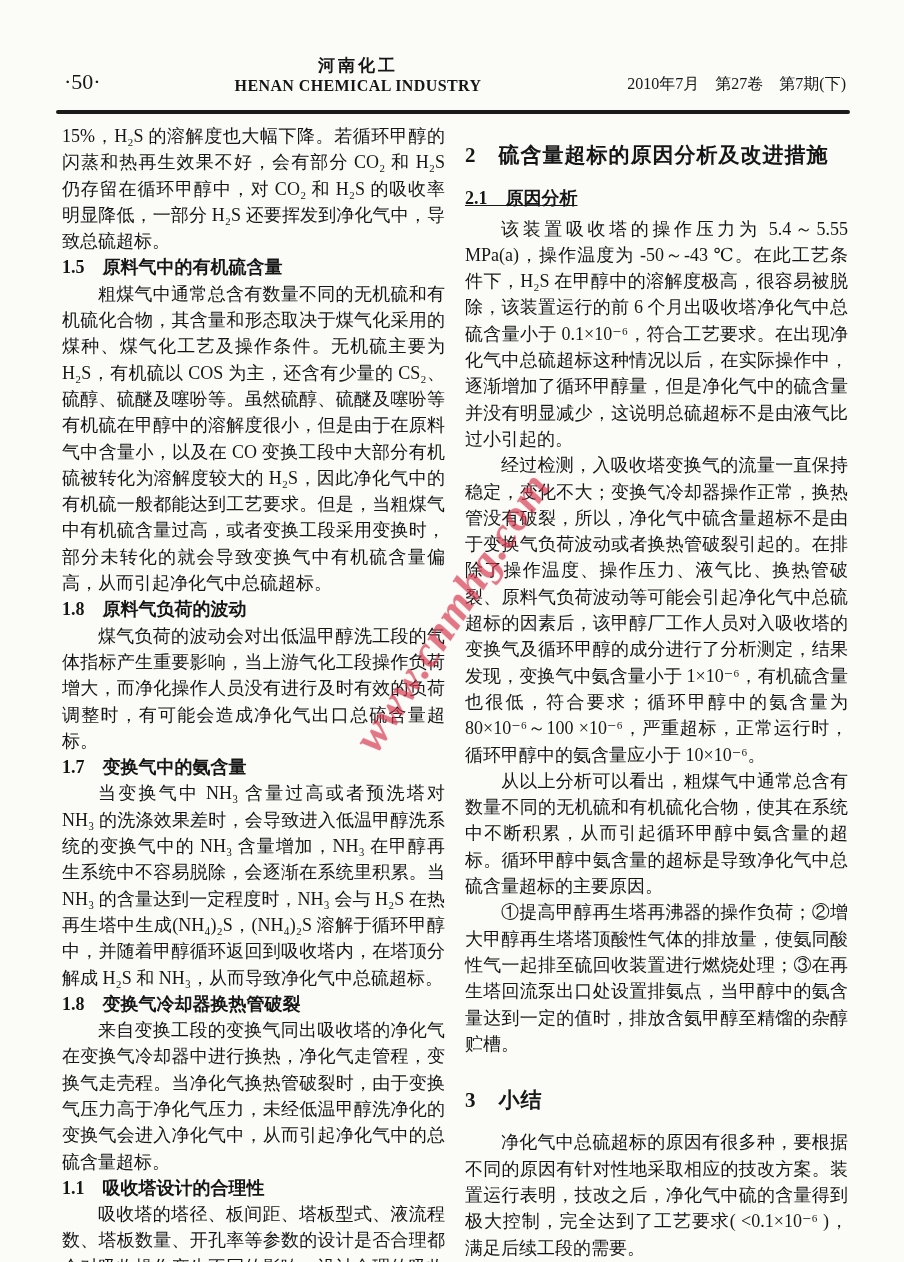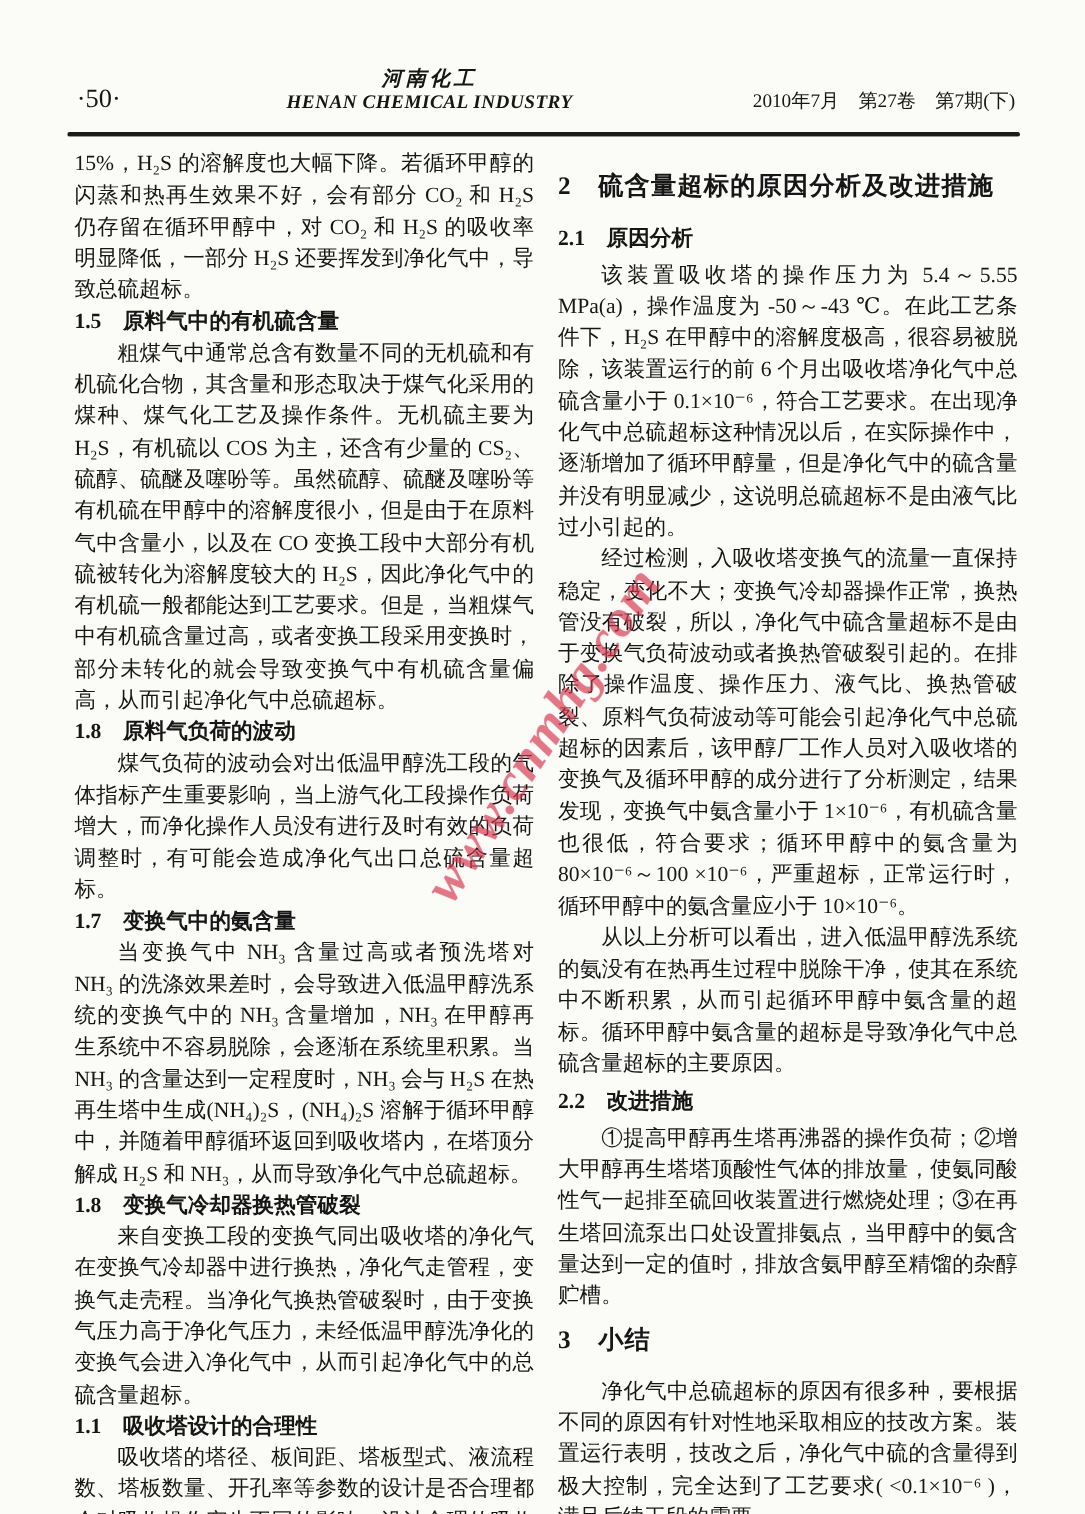--- a/index.html
+++ b/index.html
@@ -12,21 +12,21 @@
     overflow:hidden;
   }
   .page { position:absolute; inset:0; }
 
   
   .header {
     position:absolute; top:56px; left:64px; right:58px;
     display:flex; align-items:flex-end; justify-content:space-between;
   }
   .pageno { font-size:22px; padding-bottom:1px; white-space:nowrap; }
-  .center-titles { text-align:center; line-height:1.2; transform:translateX(-6px);font-style:italic; }
+  .center-titles { text-align:center; line-height:1.2; transform:translateX(-6px); }
   .journal-cn { font-size:17px; font-weight:bold; letter-spacing:3px; }
   .journal-en { font-size:16px; font-weight:bold; letter-spacing:0.4px; }
   .issue { font-size:16px; padding-bottom:1px; white-space:nowrap; }
   .rule {
     position:absolute; top:110px; left:56px; right:54px;
     height:0; border-top:4px solid #1b1b1b;
     border-radius:2px;
   }
 
   
@@ -35,23 +35,23 @@
     display:flex; gap:20px;
   }
   .col {
     width:383px; flex:0 0 383px;
     font-size:18px; line-height:26.3px;
     text-align:justify;
   }
   .para { margin:0; text-indent:2em; }
   .para.no-indent { text-indent:0; }
   .h-sub { margin:0; font-weight:bold; font-size:18px; }
-  .h-sub.spaced { margin:5px 0 4px; }
+  .h-sub.spaced { margin:5px 0 4px;text-decoration:underline; }
   .h-sec { font-weight:bold; font-size:21px; margin:19px 0 17px; letter-spacing:1px; }
-  .h-sec.tight { margin:11px 0 16px; }
+  .h-sec.tight { margin:30px 0 16px; }
 
   
   .watermark {
     position:absolute; left:452px; top:612px;
     transform:translate(-50%,-50%) rotate(-57deg);
     font-size:44px; font-style:italic; font-weight:bold;
     letter-spacing:1px; white-space:nowrap;
     color:rgba(214,54,76,0.50);
     text-shadow:0 0 1px rgba(214,54,76,0.35);
     pointer-events:none;
@@ -87,22 +87,21 @@
       <p class="para">来自变换工段的变换气同出吸收塔的净化气在变换气冷却器中进行换热，净化气走管程，变换气走壳程。当净化气换热管破裂时，由于变换气压力高于净化气压力，未经低温甲醇洗净化的变换气会进入净化气中，从而引起净化气中的总硫含量超标。</p>
       <p class="h-sub">1.1　吸收塔设计的合理性</p>
       <p class="para">吸收塔的塔径、板间距、塔板型式、液流程数、塔板数量、开孔率等参数的设计是否合理都会对吸收操作产生不同的影响。设计合理的吸收塔，气液两相在塔内能充分接触，吸收效果好，若设计不合理，则会影响塔的操作效果。如塔径的设计，若选择的塔径较小，空塔气速就比较大，容易引起雾沫夹带；</p>
     </div>
 
     <div class="col">
       <p class="h-sec">2　硫含量超标的原因分析及改进措施</p>
       <p class="h-sub spaced">2.1　原因分析</p>
       <p class="para">该装置吸收塔的操作压力为 5.4～5.55 MPa(a)，操作温度为 -50～-43 ℃。在此工艺条件下，H₂S 在甲醇中的溶解度极高，很容易被脱除，该装置运行的前 6 个月出吸收塔净化气中总硫含量小于 0.1×10⁻⁶，符合工艺要求。在出现净化气中总硫超标这种情况以后，在实际操作中，逐渐增加了循环甲醇量，但是净化气中的硫含量并没有明显减少，这说明总硫超标不是由液气比过小引起的。</p>
       <p class="para">经过检测，入吸收塔变换气的流量一直保持稳定，变化不大；变换气冷却器操作正常，换热管没有破裂，所以，净化气中硫含量超标不是由于变换气负荷波动或者换热管破裂引起的。在排除了操作温度、操作压力、液气比、换热管破裂、原料气负荷波动等可能会引起净化气中总硫超标的因素后，该甲醇厂工作人员对入吸收塔的变换气及循环甲醇的成分进行了分析测定，结果发现，变换气中氨含量小于 1×10⁻⁶，有机硫含量也很低，符合要求；循环甲醇中的氨含量为 80×10⁻⁶～100 ×10⁻⁶，严重超标，正常运行时，循环甲醇中的氨含量应小于 10×10⁻⁶。</p>
-      <p class="para">从以上分析可以看出，进入低温甲醇洗系统的氨没有在热再生过程中脱除干净，使其在系统中不断积累，从而引起循环甲醇中氨含量的超标。循环甲醇中氨含量的超标是导致净化气中总硫含量超标的主要原因。</p>
-      <p class="h-sub spaced">2.2　改进措施</p>
+      <p class="para">从以上分析可以看出，粗煤气中通常总含有数量不同的无机硫和有机硫化合物，使其在系统中不断积累，从而引起循环甲醇中氨含量的超标。循环甲醇中氨含量的超标是导致净化气中总硫含量超标的主要原因。</p>
       <p class="para">①提高甲醇再生塔再沸器的操作负荷；②增大甲醇再生塔塔顶酸性气体的排放量，使氨同酸性气一起排至硫回收装置进行燃烧处理；③在再生塔回流泵出口处设置排氨点，当甲醇中的氨含量达到一定的值时，排放含氨甲醇至精馏的杂醇贮槽。</p>
       <p class="h-sec tight">3　小结</p>
       <p class="para">净化气中总硫超标的原因有很多种，要根据不同的原因有针对性地采取相应的技改方案。装置运行表明，技改之后，净化气中硫的含量得到极大控制，完全达到了工艺要求( &lt;0.1×10⁻⁶ )，满足后续工段的需要。</p>
     </div>
 
   </div>
 
   <div class="watermark">www.cnmhg.com</div>
 
 </div>

